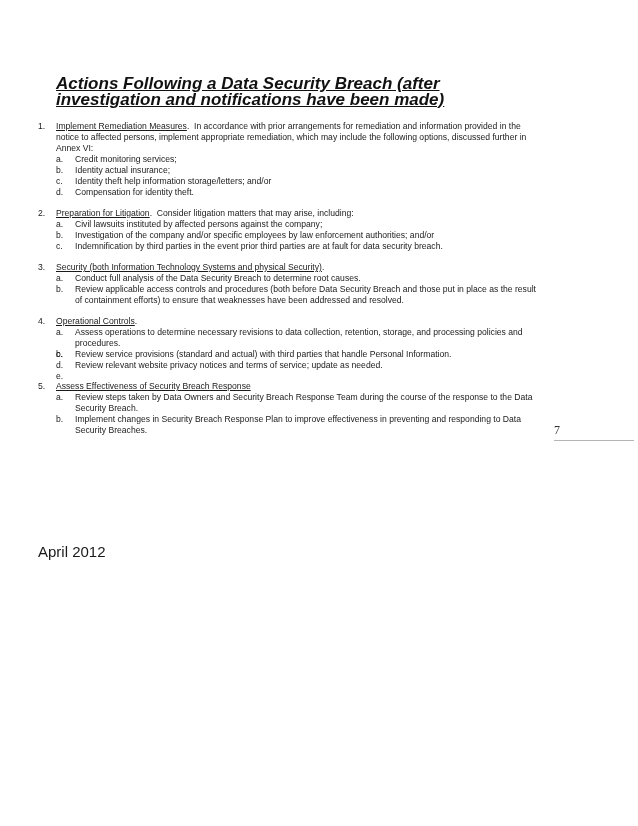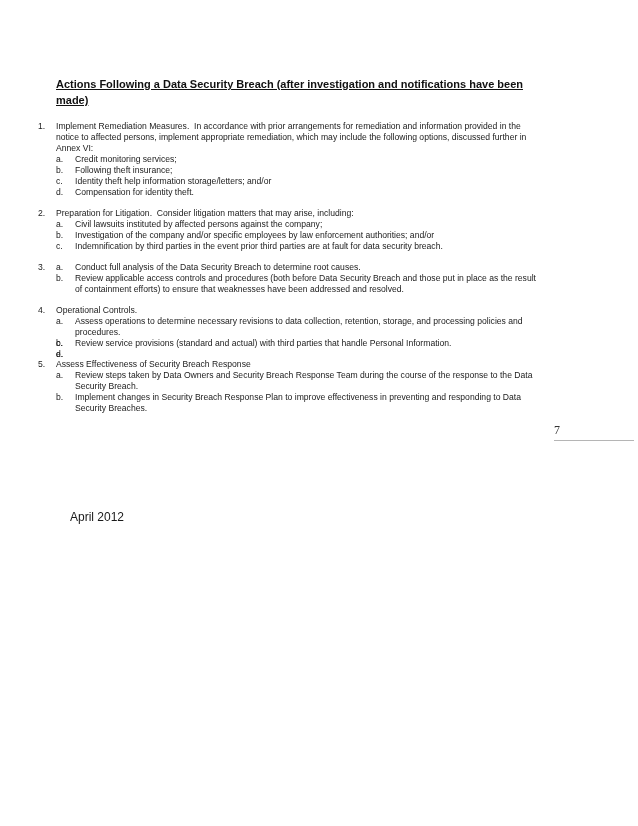--- a/index.html
+++ b/index.html
@@ -1,70 +1,71 @@
 <!DOCTYPE html>
 <html><head>
   <meta charset="utf-8">
   <style>
     html, body { margin: 0; padding: 0; background: #ffffff; }
     body { width: 638px; height: 826px; position: relative; overflow: hidden;
            font-family: "Liberation Sans", sans-serif; color: #1a1a1a; }
     .title { position: absolute; left: 56px; top: 76px; width: 480px;
-             font-weight: bold; font-size: 11px; line-height: 16px;
-             text-decoration: underline; color: #111; }
+             font-weight: bold; font-size: 17px; line-height: 16px;
+             text-decoration: underline; color: #111; font-style: italic; }
     .list { position: absolute; left: 38px; top: 121px; width: 500px;
             font-size: 8.6px; line-height: 11px; }
     .item { position: relative; padding-left: 18px; margin-bottom: 10px; }
     .item .num { position: absolute; left: 0; top: 0; }
-    .item .head { }
+    .item .head { text-decoration: underline; }
     .sub { position: relative; padding-left: 19px; }
     .sub .letter { position: absolute; left: 0; top: 0; }
     .pagenum { position: absolute; left: 554px; top: 423px;
                font-family: "Liberation Serif", serif; font-size: 12px; color: #333; }
     .pageline { position: absolute; left: 554px; top: 440px; width: 80px;
                 height: 1px; background: #b5b5b5; }
-    .footer { position: absolute; left: 38px; top: 510px; font-size: 12px; margin-left: 32px; }
+    .footer { position: absolute; left: 38px; top: 543px; font-size: 15px; }
   </style>
 </head>
 <body>
 
 <div class="title">Actions Following a Data Security Breach (after investigation and notifications have been made)</div>
 
 <div class="list">
 
   <div class="item">
     <span class="num">1.</span>
     <div><span class="head">Implement Remediation Measures</span><span>.</span><span style="white-space:pre-wrap">  In accordance with prior arrangements for remediation and information provided in the notice to affected persons, implement appropriate remediation, which may include the following options, discussed further in Annex VI:</span></div>
     <div class="sub"><span class="letter">a.</span><span>Credit monitoring services;</span></div>
-    <div class="sub"><span class="letter">b.</span><span>Following theft insurance;</span></div>
+    <div class="sub"><span class="letter">b.</span><span>Identity actual insurance;</span></div>
     <div class="sub"><span class="letter">c.</span><span>Identity theft help information storage/letters; and/or</span></div>
     <div class="sub"><span class="letter">d.</span><span>Compensation for identity theft.</span></div>
   </div>
 
   <div class="item">
     <span class="num">2.</span>
     <div><span class="head">Preparation for Litigation</span><span>.</span><span style="white-space:pre-wrap">  Consider litigation matters that may arise, including:</span></div>
     <div class="sub"><span class="letter">a.</span><span>Civil lawsuits instituted by affected persons against the company;</span></div>
     <div class="sub"><span class="letter">b.</span><span>Investigation of the company and/or specific employees by law enforcement authorities; and/or</span></div>
     <div class="sub"><span class="letter">c.</span><span>Indemnification by third parties in the event prior third parties are at fault for data security breach.</span></div>
   </div>
 
   <div class="item">
     <span class="num">3.</span>
+    <div><span class="head">Security (both Information Technology Systems and physical Security)</span><span>.</span></div>
     <div class="sub"><span class="letter">a.</span><span>Conduct full analysis of the Data Security Breach to determine root causes.</span></div>
     <div class="sub"><span class="letter">b.</span><span>Review applicable access controls and procedures (both before Data Security Breach and those put in place as the result of containment efforts) to ensure that weaknesses have been addressed and resolved.</span></div>
   </div>
 
   <div class="item">
     <span class="num">4.</span>
     <div><span class="head">Operational Controls</span><span>.</span></div>
     <div class="sub"><span class="letter">a.</span><span>Assess operations to determine necessary revisions to data collection, retention, storage, and processing policies and procedures.</span></div>
     <div class="sub"><span class="letter">b.</span></div>
     <div class="sub"><span class="letter">c.</span><span>Review service provisions (standard and actual) with third parties that handle Personal Information.</span></div>
-    <div class="sub"><span class="letter">d.</span></div>
+    <div class="sub"><span class="letter">d.</span><span>Review relevant website privacy notices and terms of service; update as needed.</span></div>
     <div class="sub"><span class="letter">e.</span></div>
   </div>
 
   <div class="item">
     <span class="num">5.</span>
     <div><span class="head">Assess Effectiveness of Security Breach Response</span></div>
     <div class="sub"><span class="letter">a.</span><span>Review steps taken by Data Owners and Security Breach Response Team during the course of the response to the Data Security Breach.</span></div>
     <div class="sub"><span class="letter">b.</span><span>Implement changes in Security Breach Response Plan to improve effectiveness in preventing and responding to Data Security Breaches.</span></div>
   </div>
 </div>

